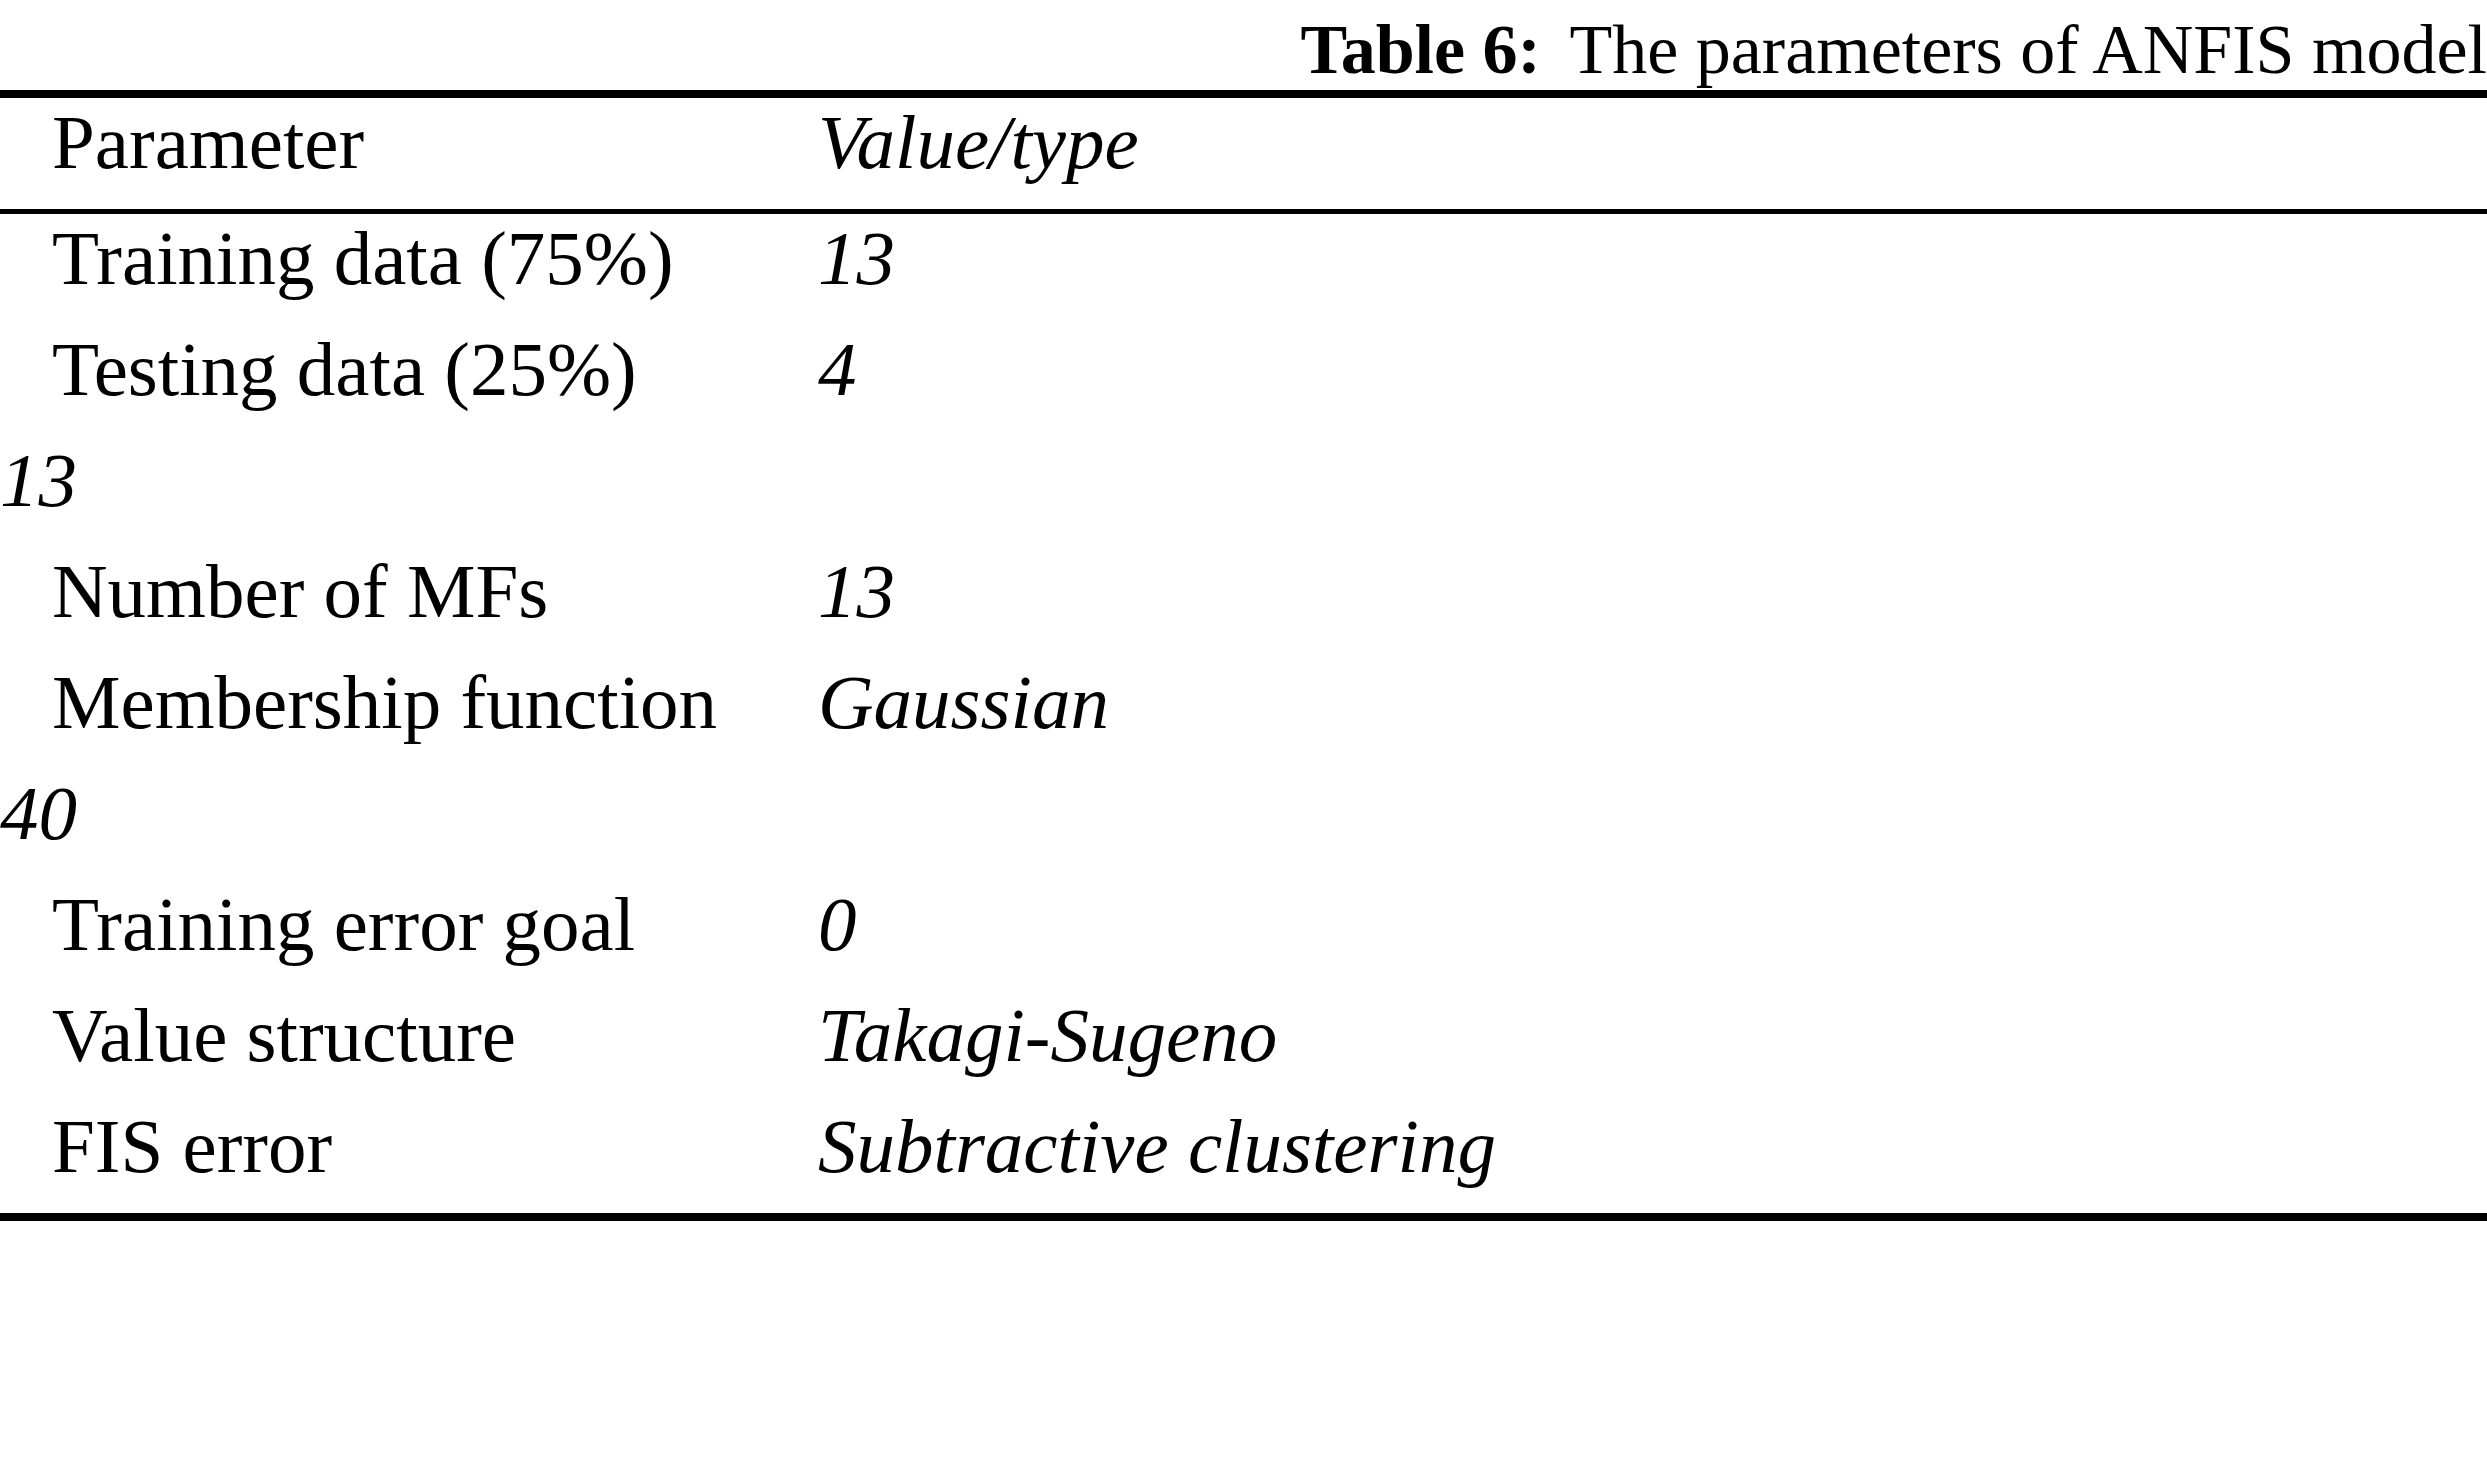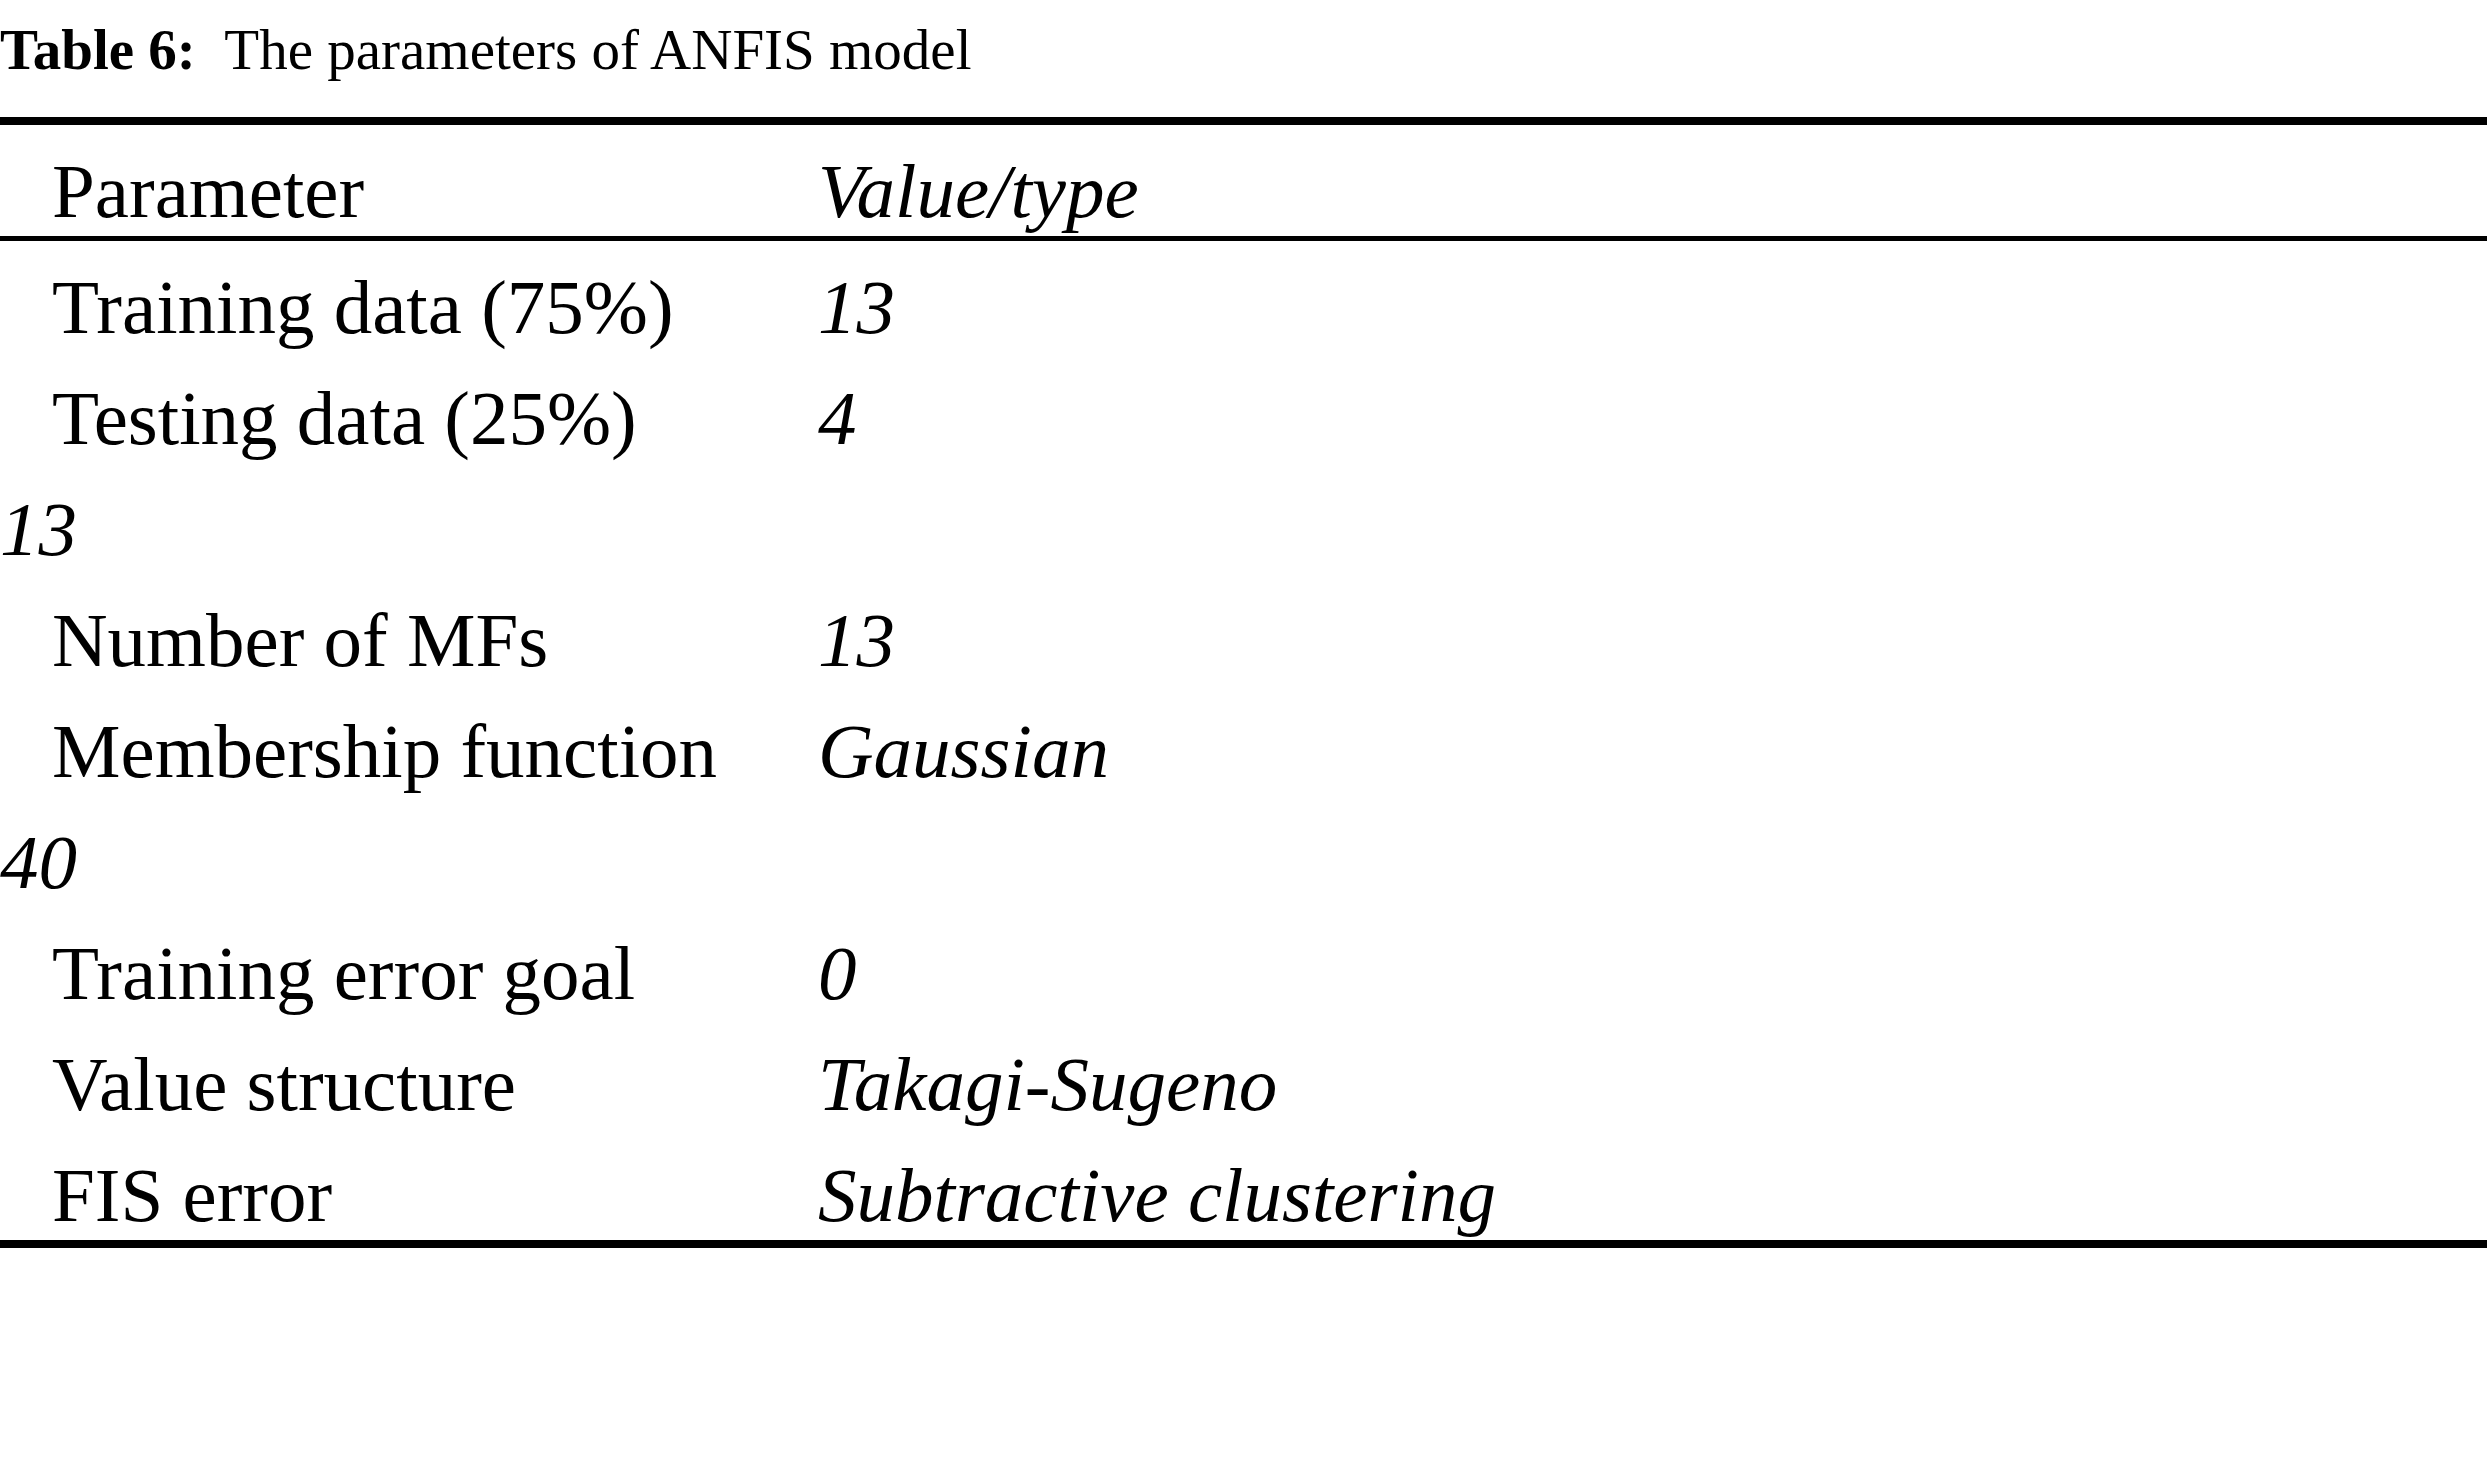--- a/index.html
+++ b/index.html
@@ -10,43 +10,43 @@
   .page {
     position: relative;
     width: 2487px;
     height: 1480px;
     background: #ffffff;
     color: #000000;
     font-family: "Liberation Serif", "DejaVu Serif", serif;
     overflow: hidden;
   }
   .caption {
-    height: 117px;
+    height: 90px;
     line-height: 99px;
-    text-align: left;
-    font-size: 57px;
+    text-align: right;
+    font-size: 70px;
     white-space: nowrap;
   }
   .caption .cap-label {
     font-weight: bold;
     margin-right: 28.5px;
   }
   .tbl {
     width: 2487px;
   }
   .rule {
     width: 100%;
     background: #000000;
   }
   .rule.thick { height: 7.5px; }
   .rule.thin  { height: 5.9px; }
   .row {
     display: flex;
     height: 111px;
-    align-items: flex-end;
+    align-items: flex-start;
     font-size: 77px;
     white-space: nowrap;
   }
   .cell.param {
     width: 766px;
     padding-left: 52px;
     flex: 0 0 auto;
     box-sizing: content-box;
   }
   .cell.value {

